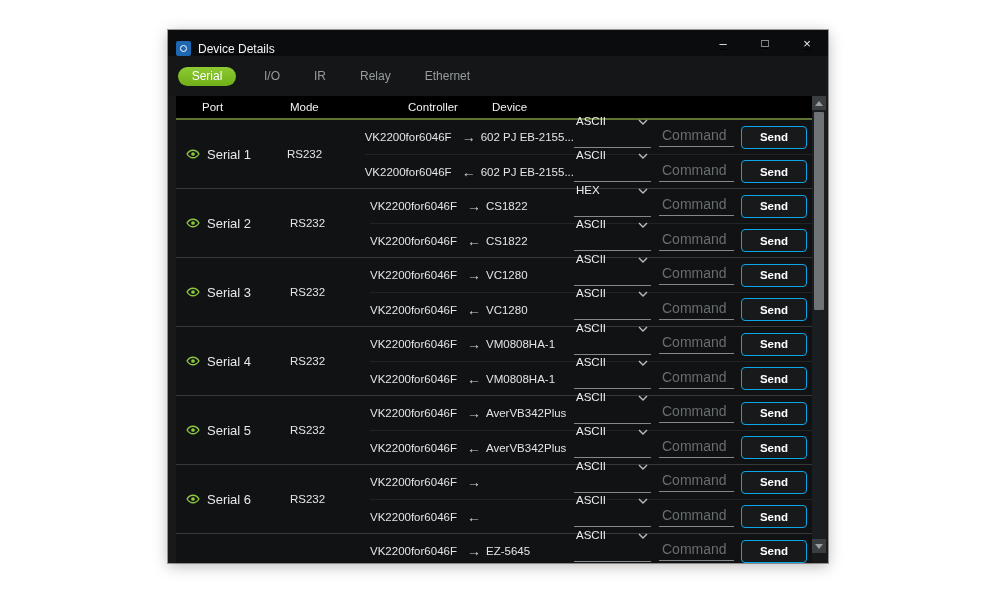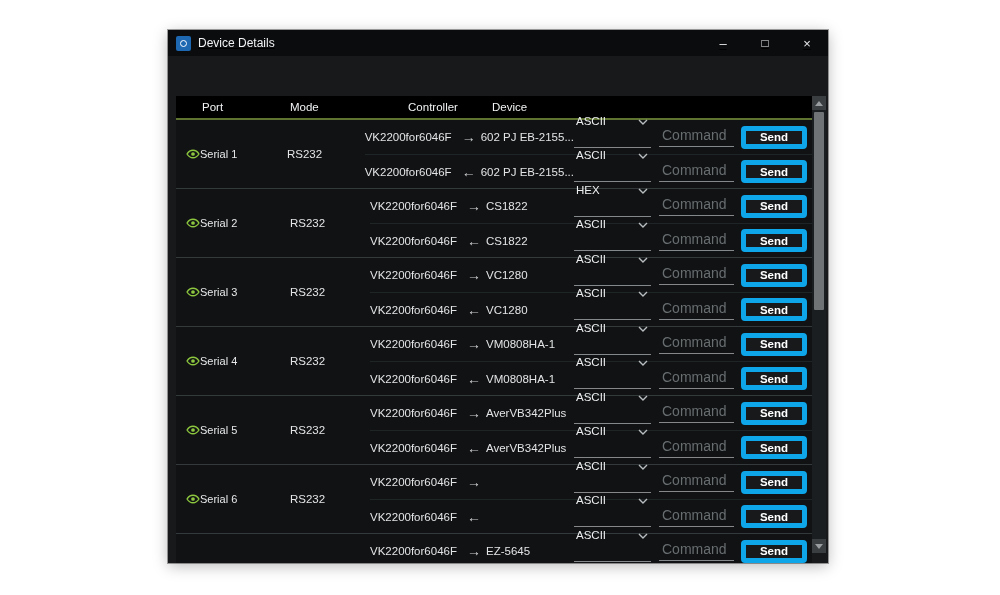--- a/index.html
+++ b/index.html
@@ -5,21 +5,21 @@
   * { margin:0; padding:0; box-sizing:border-box; }
   html,body { width:1000px; height:595px; background:#ffffff; font-family:"Liberation Sans", sans-serif; overflow:hidden; }
 
   .window {
     position:absolute; left:168px; top:30px; width:660px; height:533px;
     background:#17191b; box-shadow:0 3px 14px rgba(0,0,0,.28), 0 0 0 1px rgba(0,0,0,.35);
     overflow:hidden;
   }
 
   
-  .titlebar { height:26px; background:#0b0c0d; display:flex; align-items:center; padding-left:8px;text-decoration:underline; }
+  .titlebar { height:26px; background:#0b0c0d; display:flex; align-items:flex-end; padding-left:8px;text-decoration:underline; }
   .app-icon { width:15px; height:15px; background:#1e68b2; border-radius:2px; display:flex; align-items:center; justify-content:center; flex:0 0 auto; }
   .app-icon i { display:block; width:7px; height:7px; border:1.6px solid #fff; border-radius:50%; }
   .title-text { color:#f2f3f4; font-size:12px; margin-left:7px; }
   .win-controls { margin-left:auto; display:flex; height:100%; }
   .win-btn { width:42px; height:100%; display:flex; align-items:center; justify-content:center; color:#e8eaeb; font-size:13px; cursor:default; }
   .win-btn.max { font-size:12px; }
 
   
   .tabbar { height:40px; background:#141617; display:flex; align-items:center; padding-left:10px; }
   .tab { font-size:12px; color:#979c9f; padding:0 4px; margin-right:26px; }
@@ -34,39 +34,39 @@
   .thead { height:24px; background:#000000; border-bottom:2px solid #5e7430; display:flex; align-items:center; color:#f0f2f3; font-size:11.5px; }
   .h-port { width:114px; padding-left:26px; }
   .h-mode { width:84px; }
   .h-ctrl { width:118px;text-align:center; }
   .h-dev  { flex:1; }
 
   .group { display:flex; }
   .group + .group, .group.extra { border-top:1px solid #34393c; }
   .cell-port { width:114px; display:flex; align-items:center; padding-left:10px; }
   .cell-mode { width:80px; display:flex; align-items:center; font-size:11.5px; color:#e3e5e6; }
-  .port-label { font-size:11px; color:#e6e8e9; }
+  .port-label { font-size:13px; color:#e6e8e9; margin-left:7px; }
   .eye { width:14px; height:14px; flex:0 0 auto; }
 
   .subs { flex:1; }
   .sub { height:34px; display:flex; align-items:center; }
   .sub + .sub { border-top:1px solid #1f2427; }
 
   .ctrl { width:92px; font-size:11.5px; color:#e2e4e5; white-space:nowrap; }
   .arrow { width:24px; text-align:center; color:#cdd0d2; font-size:14px; }
   .dev { flex:1; font-size:11.5px; color:#e2e4e5; white-space:nowrap; overflow:hidden; }
 
   .fmt { width:77px; height:20px; border-bottom:1px solid #84888a; display:flex; align-items:flex-end; justify-content:space-between; padding:0 3px 20px 2px; cursor:default; }
   .fmt-val { font-size:11.5px; color:#eceeef; }
   .chev { width:10px; height:6px; margin-bottom:2px; }
 
   .cmd { width:75px; height:20px; margin-left:8px; background:transparent; border:none; border-bottom:1px solid #84888a; color:#dddfe0; font-size:14px; font-family:"Liberation Sans",sans-serif; padding:0 3px 3px; outline:none; }
   .cmd::placeholder { color:#686d70; }
 
-  .send { width:66px; height:23px; margin-left:7px; margin-right:5px; background:#17191b; border:5px solid #0ea5e9; border-radius:4px; color:#ffffff; font-size:11.5px; font-weight:bold; font-family:"Liberation Sans",sans-serif; cursor:default; }
+  .send { width:66px; height:23px; margin-left:7px; margin-right:5px; background:#17191b; border:1px solid #0ea5e9; border-radius:4px; color:#ffffff; font-size:11.5px; font-weight:bold; font-family:"Liberation Sans",sans-serif; cursor:default; }
 
   
   .scrollbar { position:absolute; right:2px; top:66px; width:14px; height:457px; background:#1b1e20; }
   .sb-btn { position:absolute; left:0; width:14px; height:14px; background:#3a3e41; display:flex; align-items:center; justify-content:center; }
   .sb-up { top:0; }
   .sb-down { bottom:0; }
   .tri-up { width:0; height:0; border-left:4px solid transparent; border-right:4px solid transparent; border-bottom:5px solid #9a9da0; }
   .tri-down { width:0; height:0; border-left:4px solid transparent; border-right:4px solid transparent; border-top:5px solid #9a9da0; }
   .sb-thumb { position:absolute; left:2px; top:16px; width:10px; height:198px; background:#6f7376; border-radius:1px; }
 </style>
@@ -86,20 +86,27 @@
         </div>
       <div class="win-btn max">
           <span>□</span>
         </div>
       <div class="win-btn">
           <span>×</span>
         </div>
     </div>
   </div>
 
+  <div class="tabbar">
+    <div class="tab active">Serial</div>
+    <div class="tab">I/O</div>
+    <div class="tab">IR</div>
+    <div class="tab">Relay</div>
+    <div class="tab">Ethernet</div>
+  </div>
 
   <div class="table">
     <div class="thead">
       <div class="h-port">Port</div>
       <div class="h-mode">Mode</div>
       <div class="h-ctrl">Controller</div>
       <div class="h-dev">Device</div>
     </div>
 
     <div id="groups">

